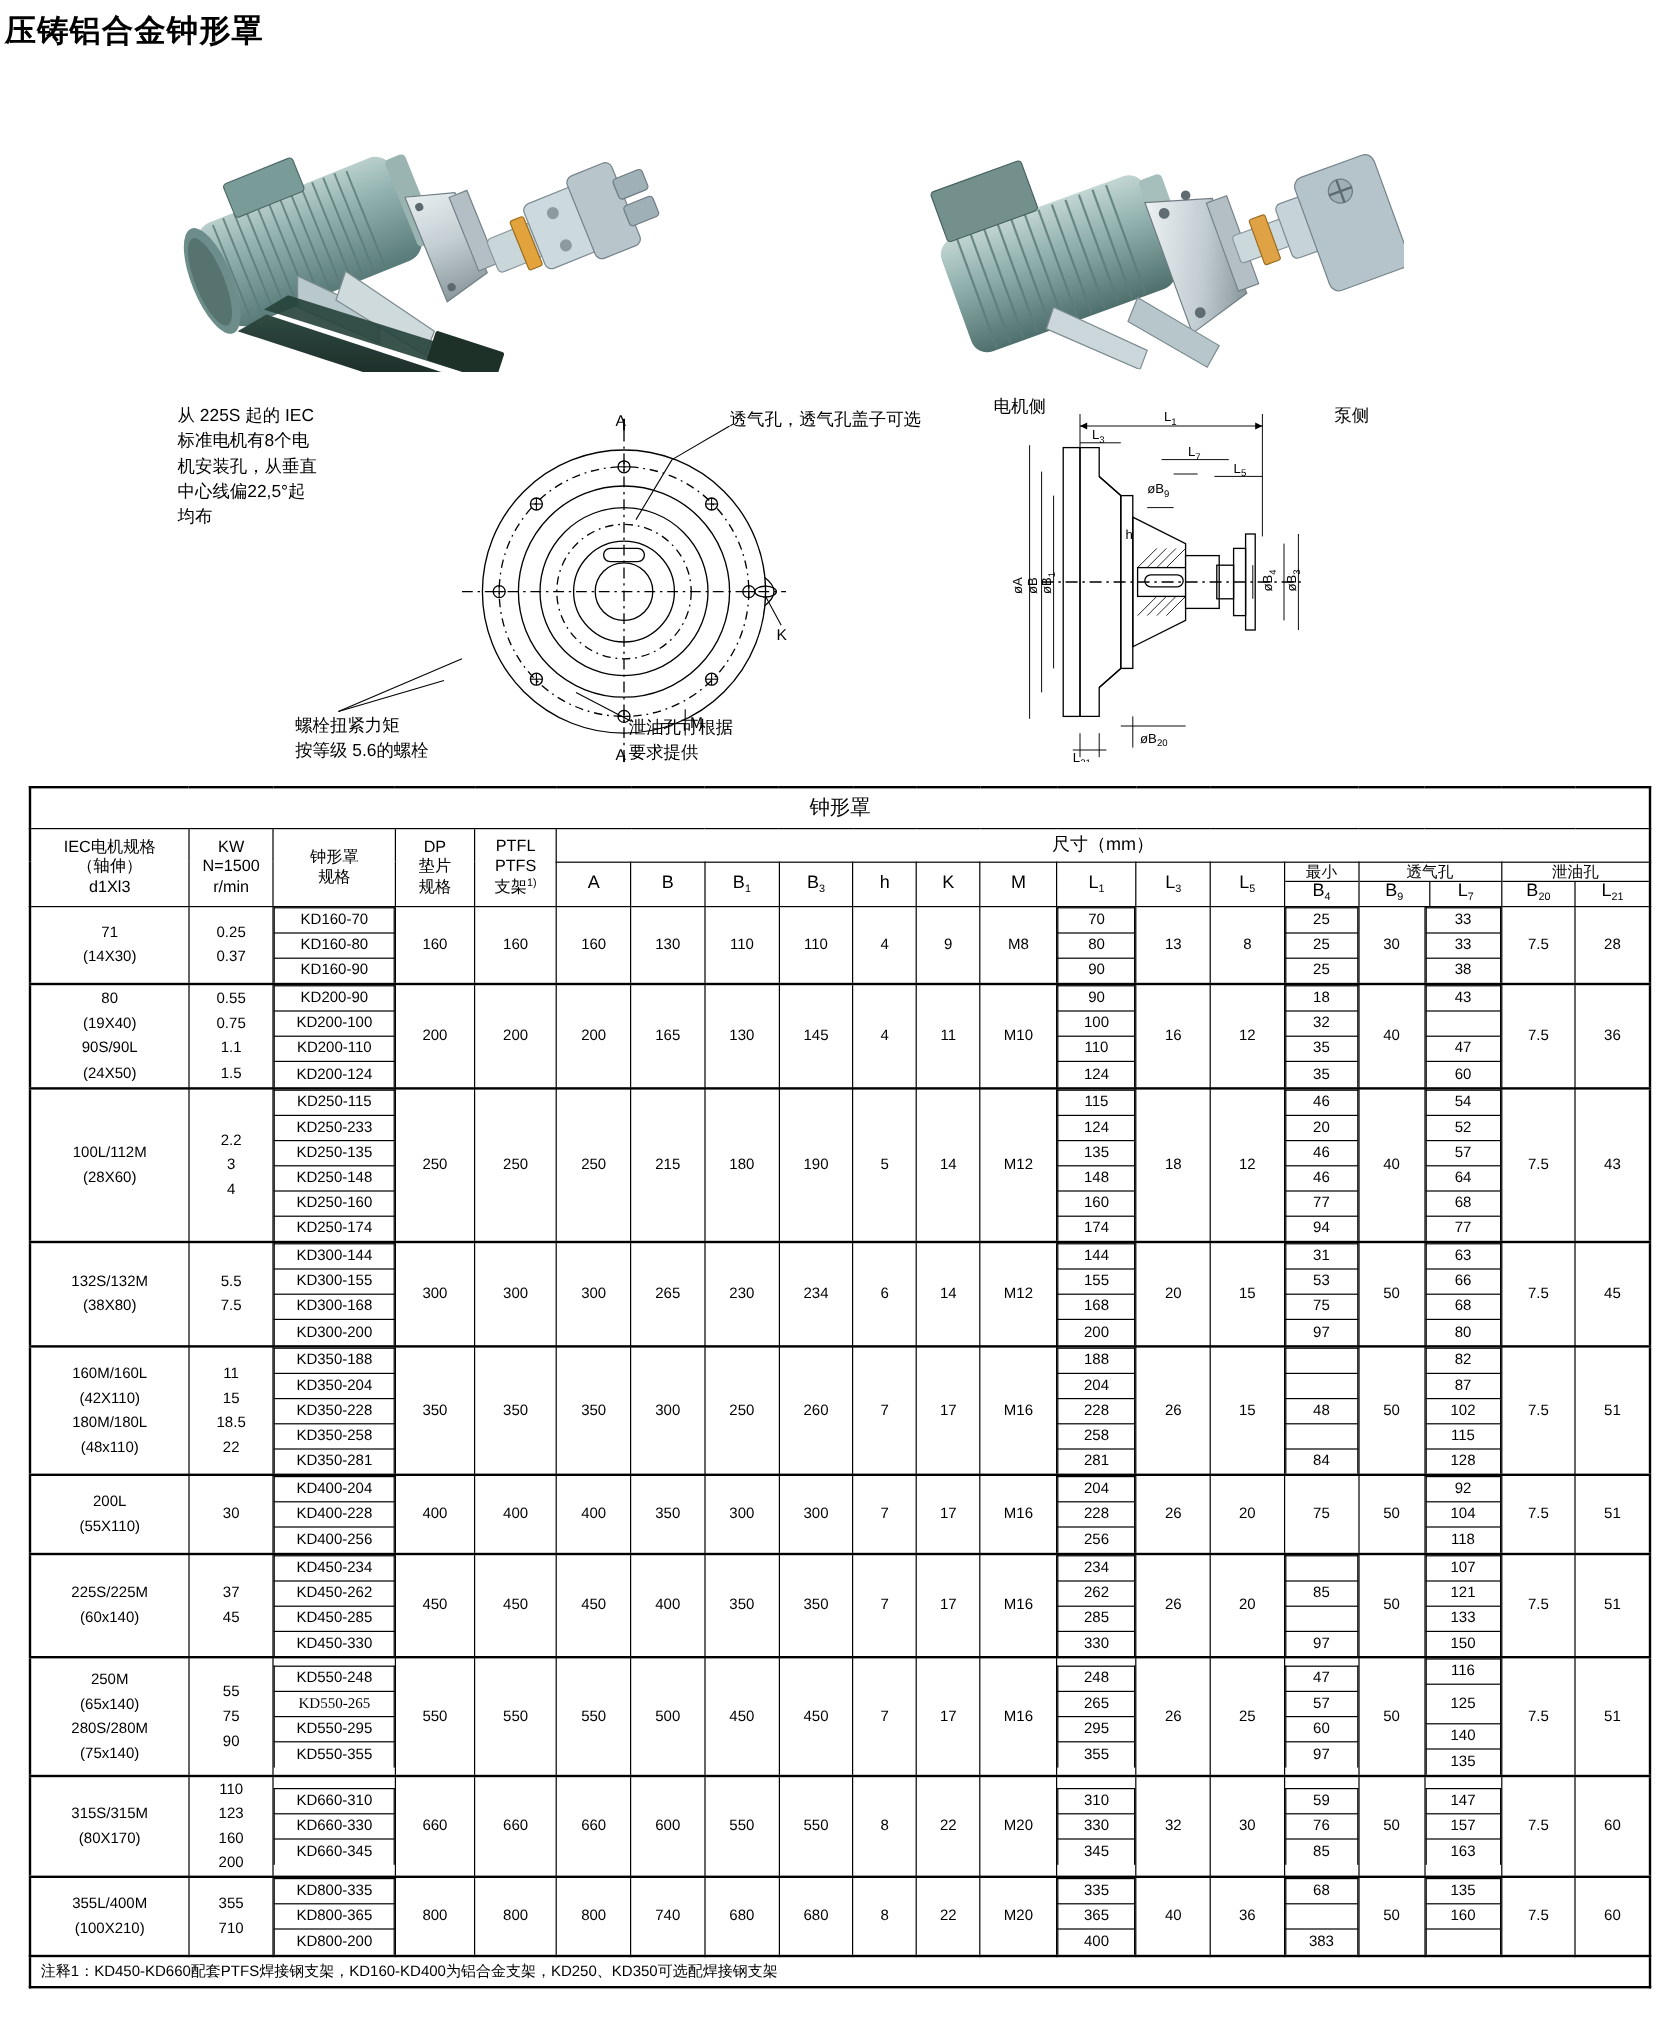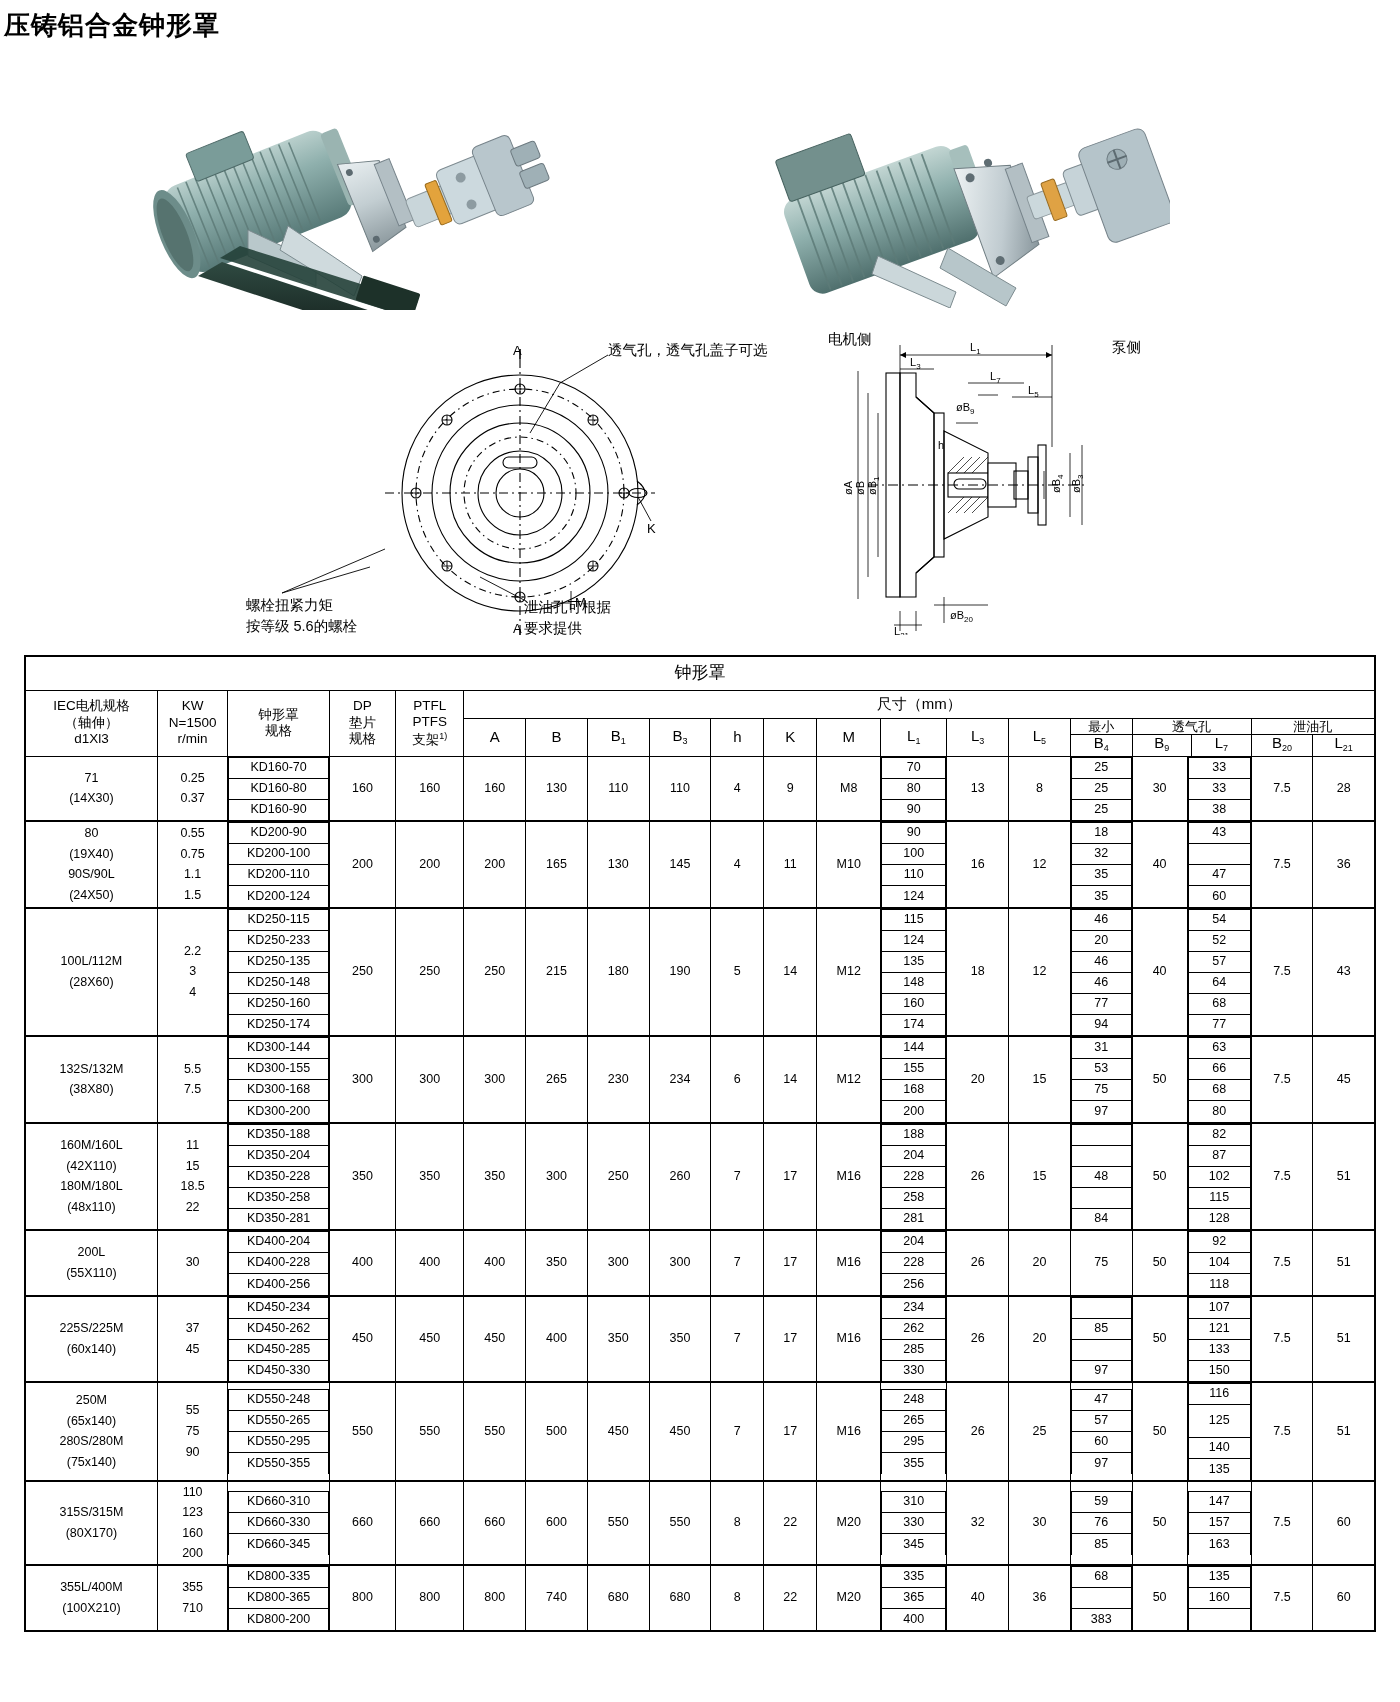--- a/index.html
+++ b/index.html
@@ -211,20 +211,27 @@
 
       <path d="M108 178 L186 214 L180 230 L102 196 Z" fill="#cbd7da" stroke="#7c8b8f"></path>
       <path d="M178 170 L246 210 L236 228 L170 190 Z" fill="#b7c6ca" stroke="#7c8b8f"></path>
       <rect x="0" y="198" width="120" height="32" fill="#cfdadd" opacity="0.0"></rect>
     </svg>
   </div>
 </div>
 
 <div class="diagrams">
 
+  <div class="dtext" style="left:148px; top:12px;">
+    <div>从 225S 起的 IEC</div>
+    <div>标准电机有8个电</div>
+    <div>机安装孔，从垂直</div>
+    <div>中心线偏22,5°起</div>
+    <div>均布</div>
+  </div>
 
   <svg style="position:absolute; left:375px; top:20px;" width="290" height="290" viewBox="0 0 290 290">
     <g fill="none" stroke="#000" stroke-width="1.1">
       <circle cx="145" cy="148" r="118"></circle>
       <circle cx="145" cy="148" r="104" stroke-dasharray="7 4 1.5 4"></circle>
       <circle cx="145" cy="148" r="88"></circle>
       <circle cx="145" cy="148" r="70"></circle>
       <circle cx="145" cy="148" r="56" stroke-dasharray="7 4 1.5 4"></circle>
       <circle cx="145" cy="148" r="42"></circle>
       <circle cx="145" cy="148" r="24"></circle>
@@ -1142,21 +1149,21 @@
           <td>
             <div class="multi">55<br>75<br>90</div>
           </td>
           <td class="stack-cell">
             <table class="sublist">
               <tbody>
                 <tr>
                   <td style="height: 21px; margin-top: 36px;">KD550-248</td>
                 </tr>
                 <tr>
-                  <td style="height: 21px;">KD550-265</td>
+                  <td style="height: 21px; font-family: Liberation Serif, serif;">KD550-265</td>
                 </tr>
                 <tr>
                   <td style="height: 21px;">KD550-295</td>
                 </tr>
                 <tr>
                   <td style="height: 21px;">KD550-355</td>
                 </tr>
               </tbody>
             </table>
           </td>
@@ -1388,13 +1395,14 @@
                   <td style="height: 21px;"></td>
                 </tr>
               </tbody>
             </table>
           </td>
           <td>7.5</td>
           <td>60</td>
         </tr>
       </tbody>
 </table>
+<div class="note">注释1：KD450-KD660配套PTFS焊接钢支架，KD160-KD400为铝合金支架，KD250、KD350可选配焊接钢支架</div>
 </div>
 
 </body></html>

